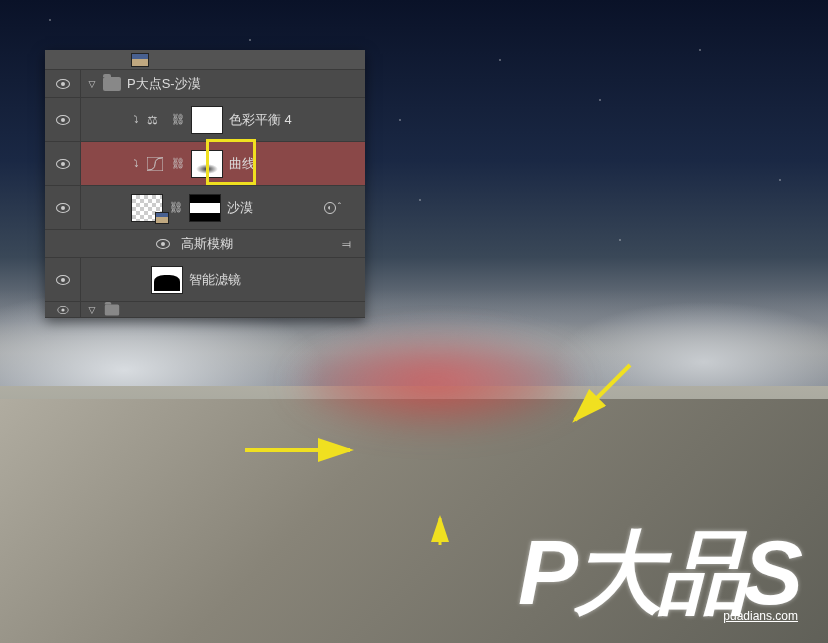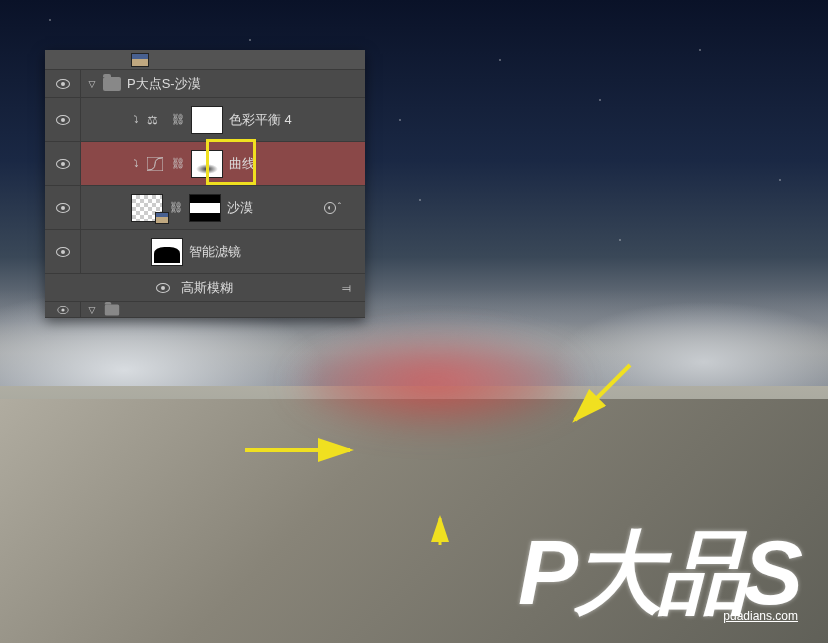--- a/index.html
+++ b/index.html
@@ -326,43 +326,43 @@
       <span class="link-icon">⛓</span>
       <div class="thumb mask-dark"></div>
       <span>沙漠</span>
     </div>
     <div class="fx-badge">
       <span class="circ">◐</span>
       <span>ˆ</span>
     </div>
   </div>
 
-  <div class="layer-row">
-    <div class="vis-col">
-        <span class="eye-icon"></span>
-      </div>
-    <div class="layer-content indent-3">
-      <div class="thumb mask-blob"></div>
-      <span>智能滤镜</span>
-    </div>
-  </div>
-
   <div class="layer-row short">
     <div class="vis-col" style="border:none;"></div>
     <div class="layer-content indent-3">
       <div class="vis-col" style="width:24px; border:none;">
           <span class="eye-icon"></span>
         </div>
       <span>高斯模糊</span>
     </div>
     <div class="fx-badge" style="right:14px;">
       <span style="font-size:12px;">⫤</span>
     </div>
   </div>
 
+  <div class="layer-row">
+    <div class="vis-col">
+        <span class="eye-icon"></span>
+      </div>
+    <div class="layer-content indent-3">
+      <div class="thumb mask-blob"></div>
+      <span>智能滤镜</span>
+    </div>
+  </div>
+
   <div class="layer-row short" style="height:16px;">
     <div class="vis-col">
         <span class="eye-icon" style="transform:scale(0.8);"></span>
       </div>
     <div class="layer-content">
       <span class="disclosure">▽</span>
       <span class="folder-icon" style="transform:scale(0.8);"></span>
     </div>
   </div>
 

